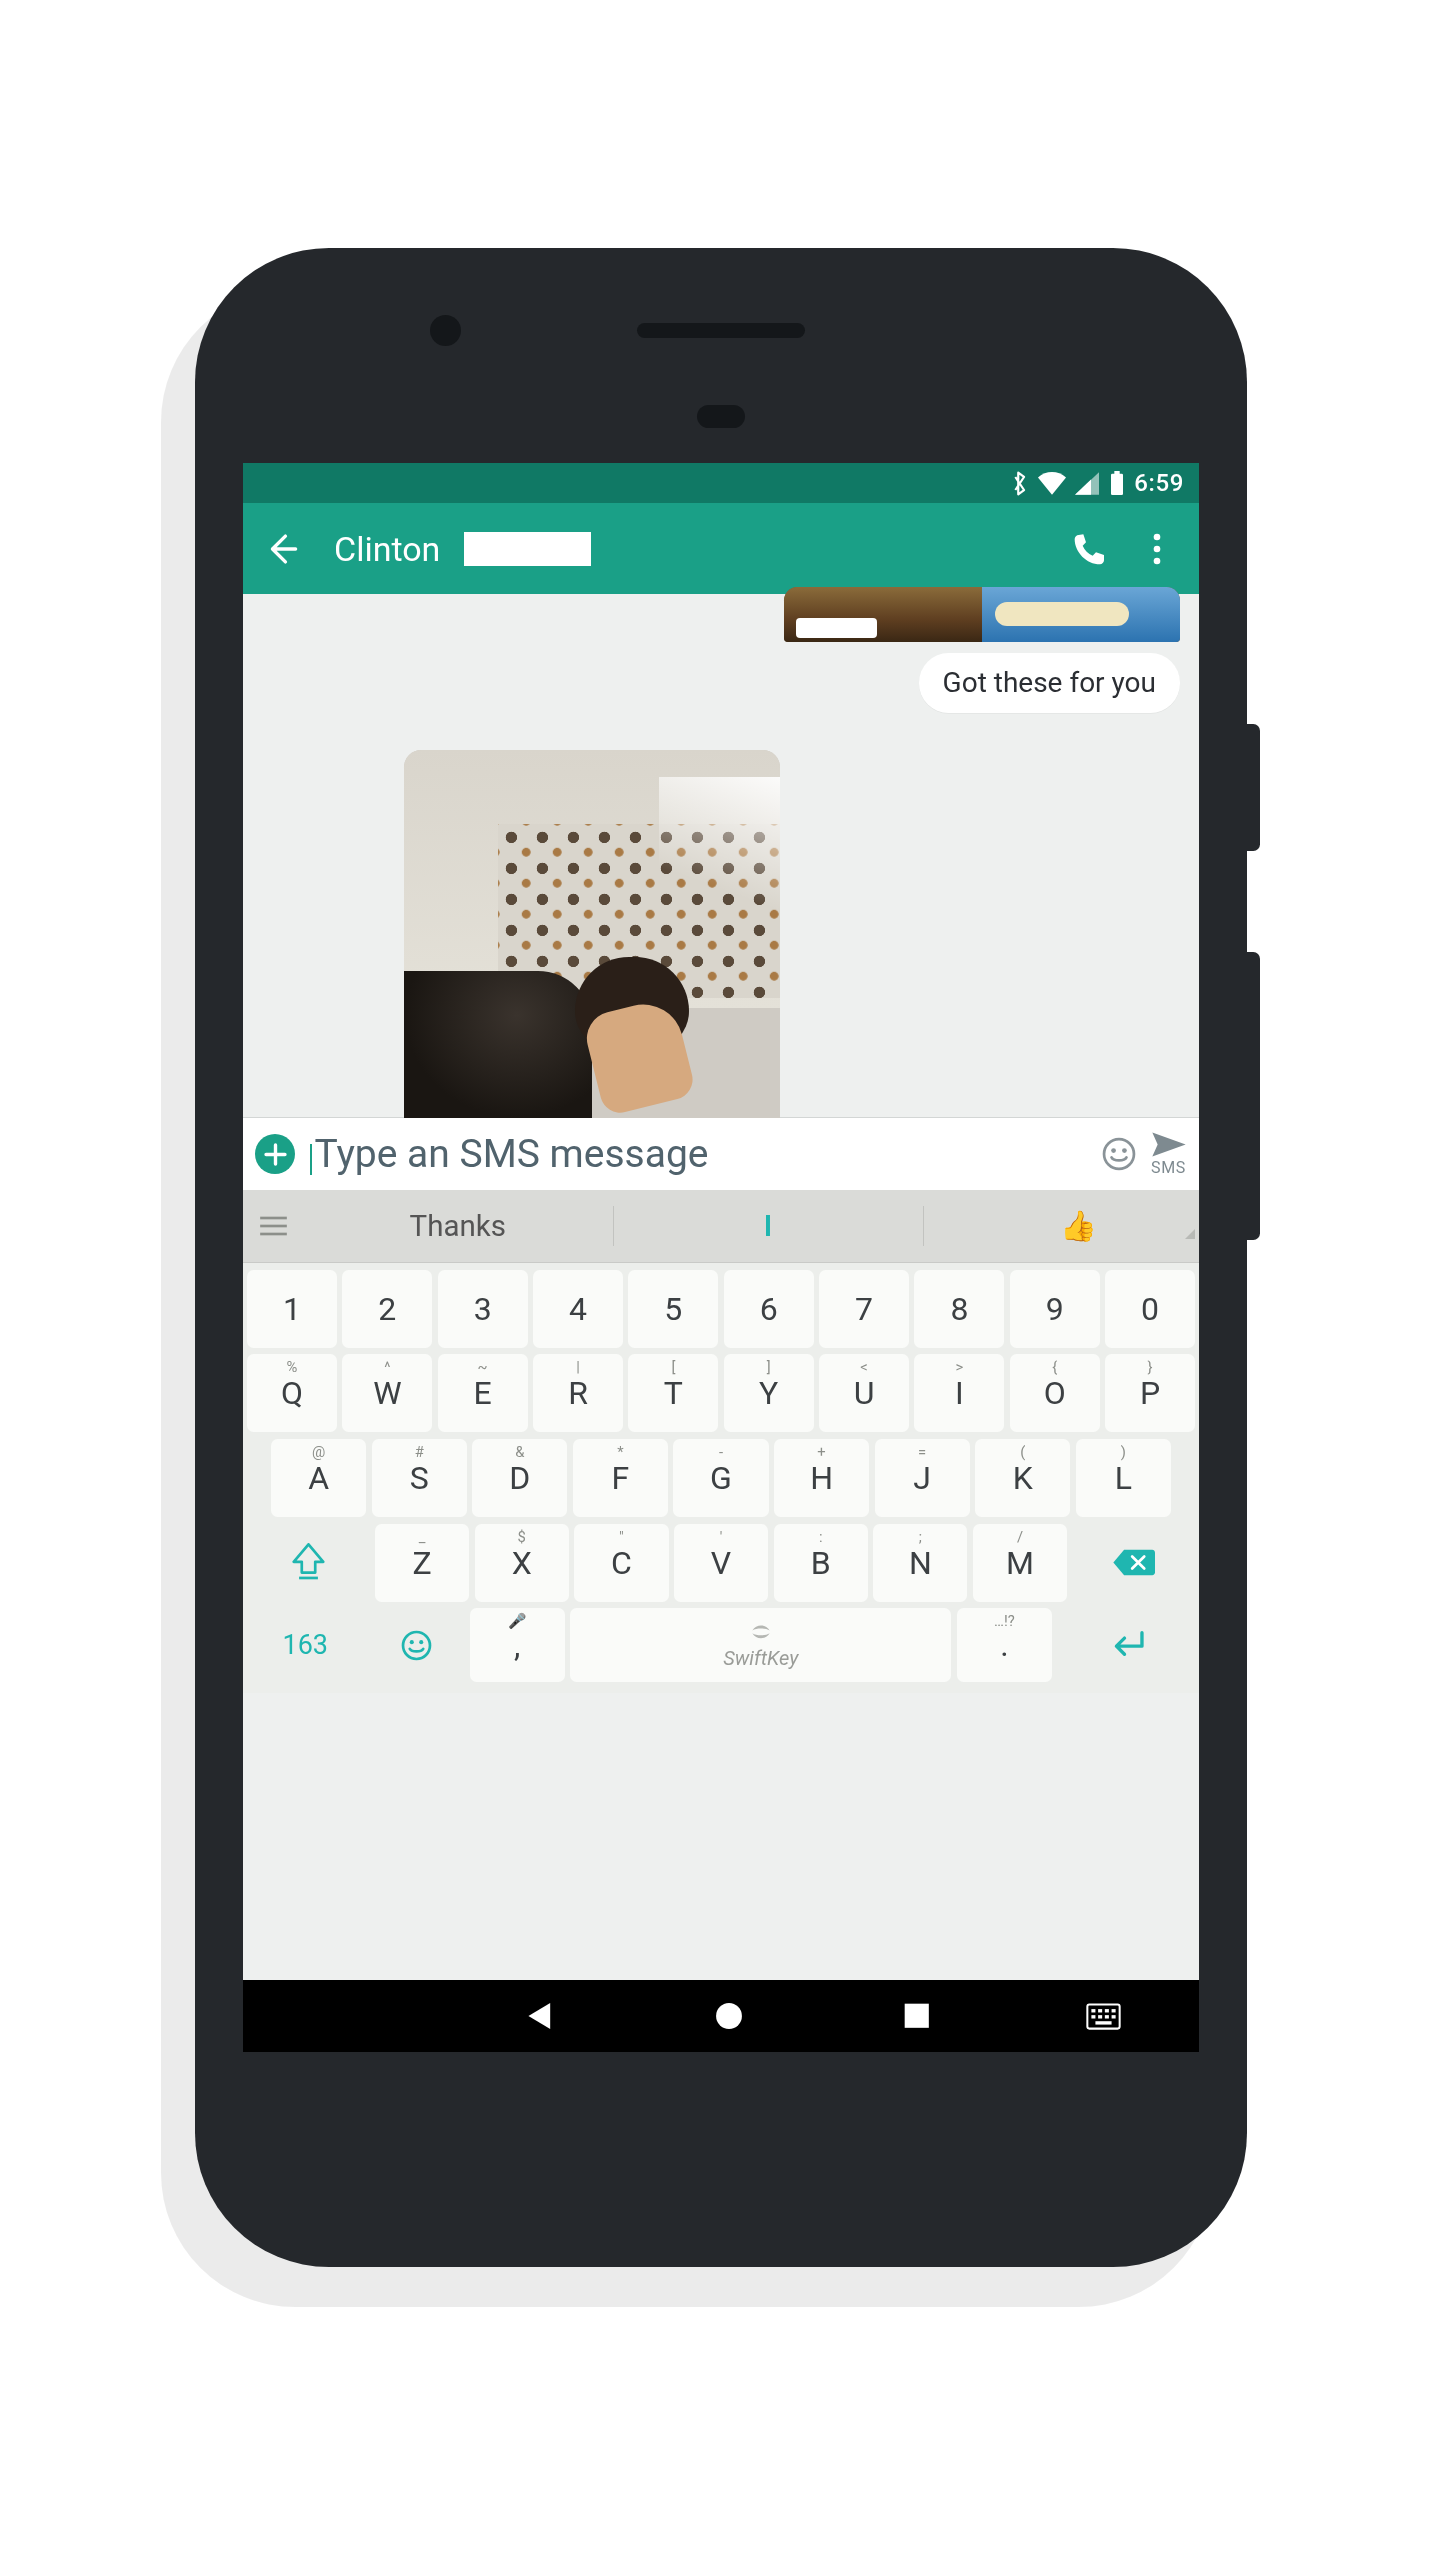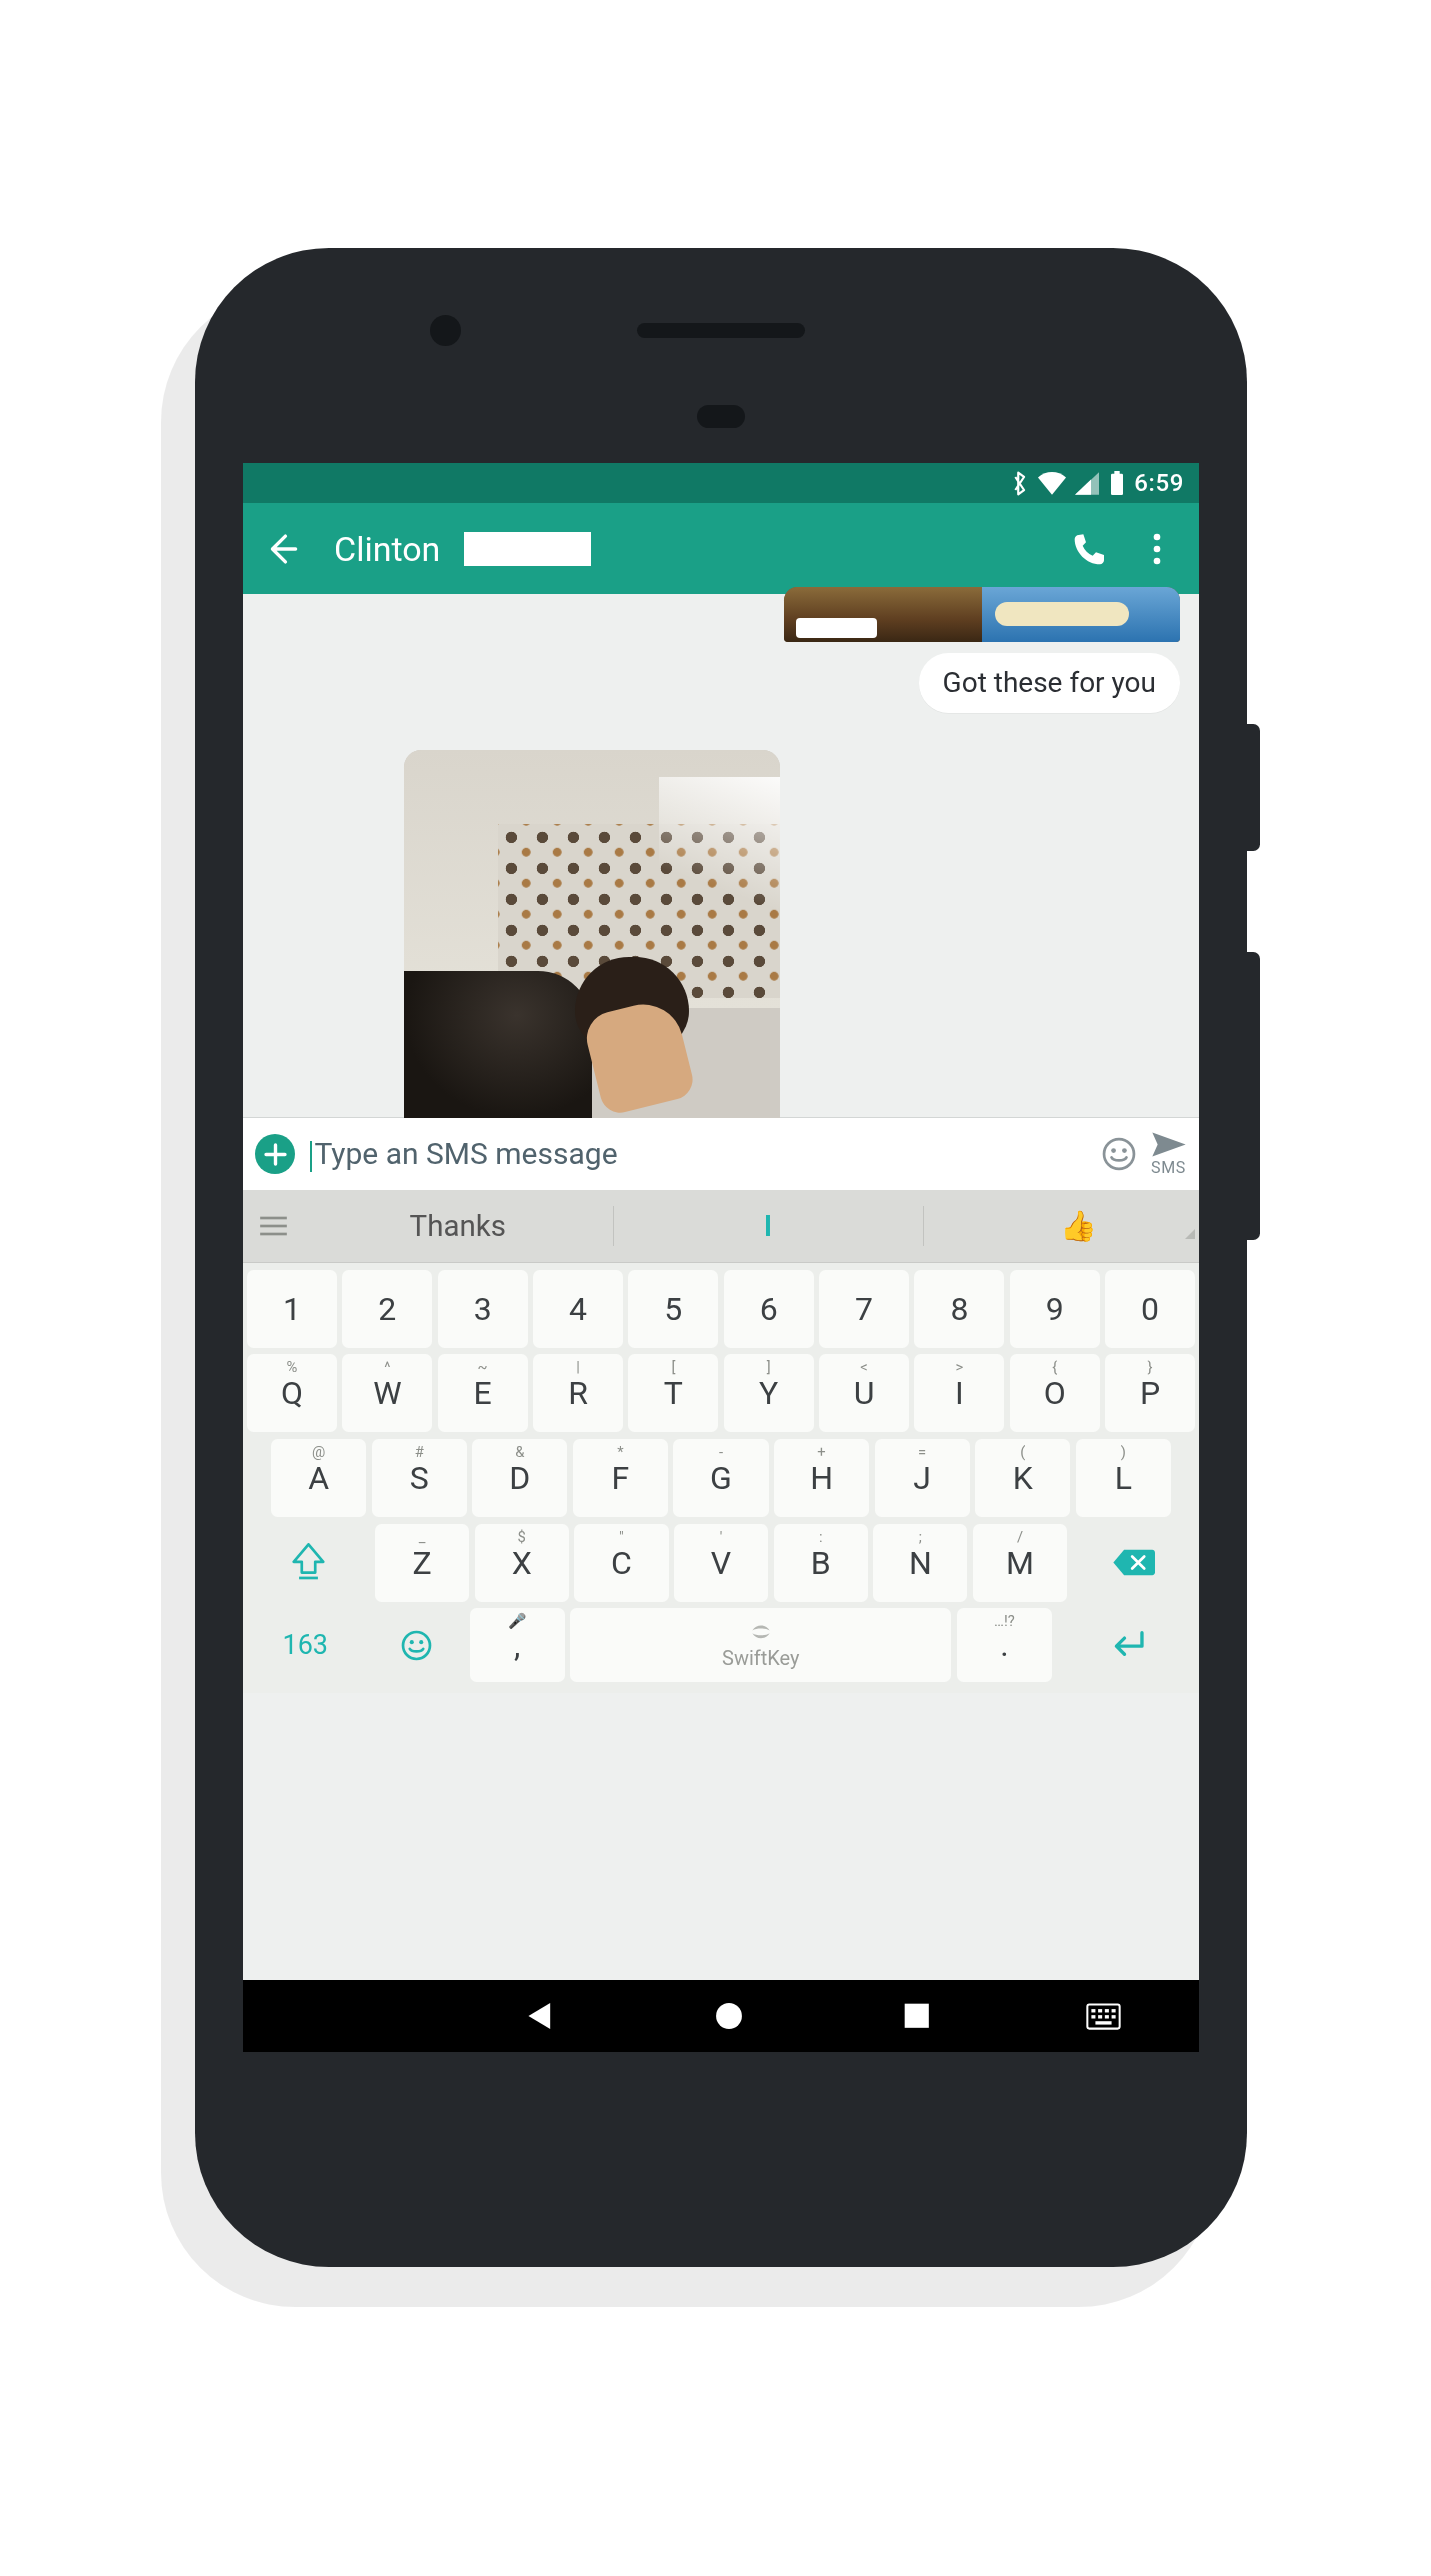--- a/index.html
+++ b/index.html
@@ -35,38 +35,38 @@
     #d9d5cc;}
   .chairback{position:absolute;left:0;bottom:0;width:50%;height:40%;background:radial-gradient(ellipse at 60% 30%,#3a332d 0%,#1a1612 70%);border-radius:0 54px 0 0;}
   .head{position:absolute;left:158px;bottom:0;width:154px;height:174px;}
   .hair{position:absolute;left:13.4px;top:13.4px;width:114px;height:94px;background:#2a1f18;border-radius:54px 54px 40px 40px;}
   .hand{position:absolute;left:29.5px;top:62px;width:94px;height:101px;background:#d6a97f;border-radius:27px 40px 20px 20px;transform:rotate(-14deg);}
   .light{position:absolute;right:0;top:27px;width:121px;height:148px;background:linear-gradient(200deg,rgba(255,255,255,0.9),rgba(255,255,255,0) 70%);}
   .composer{height:72px;background:#fff;display:flex;align-items:center;padding:0 12px;border-top:0.7px solid #d3d6d5;gap:14.8px;}
   .add-btn{width:40px;height:40px;border-radius:50%;background:#1aa087;display:flex;align-items:center;justify-content:center;}
   .msg-input{flex:1;font-size:29.5px;color:#51636d;border:none;outline:none;background:transparent;}
   .cursor{display:inline-block;width:2px;height:31px;background:#1aa087;margin-right:2.7px;vertical-align:middle;}
-  .ph{color:#51636d;font-size:30px;text-align:center;}
+  .ph{color:#51636d;font-size:39px;text-align:center;}
   .emoji-btn,.send-btn{display:flex;flex-direction:column;align-items:flex-start;justify-content:center;color:#7e8a90;}
   .send-lbl{font-size:16px;letter-spacing:0.7px;color:#7e8a90;}
   .suggest{height:72px;background:#dadbd8;display:flex;align-items:center;border-bottom:0.7px solid #c9cac7;gap:34px;}
   .sug-menu{width:60px;display:flex;align-items:center;justify-content:center;}
   .sug-item{flex:1;text-align:center;font-size:29.5px;color:#555;position:relative;}
   .sug-sep{width:0.7px;height:40px;background:#c2c3c0;}
   .sug-mid{color:#1fb6b0;font-weight:600;}
   .sug-corner{position:absolute;right:4px;bottom:4px;width:0;height:0;border-right:10.7px solid #b8bab6;border-top:10.7px solid transparent;}
   .keyboard{background:#eceeeb;padding:6.7px 4px 4px;}
   .krow{display:flex;gap:5.4px;margin-bottom:6.7px;}
   .key{flex:1;height:78px;background:#fafbf9;border-radius:6.7px;display:flex;flex-direction:column;align-items:center;justify-content:center;position:relative;font-size:32px;color:#3c4043;}
   .key .hint{position:absolute;top:4px;font-size:14.8px;color:#8c8f8a;}
   .krow.indent{padding:0 24px;}
   .key.system{background:transparent;color:#1fb6b0;}
   .key.shift svg,.key.bksp svg,.key.enter svg{display:block;}
   .krow.bottom .key{height:74px;}
-  .space{flex:3.6;display:flex;align-items:center;justify-content:center;color:#9a9c98;font-size:20px;gap:5.4px;}
+  .space{flex:3.6;display:flex;align-items:center;justify-content:center;color:#9a9c98;font-size:20px;gap:5.4px;font-style:italic;}
   .k123{font-size:27px;color:#1fb6b0;}
   .key.smile{flex:0.9;}
   .navbar{position:absolute;left:0;right:0;bottom:0;height:72px;background:#000;display:flex;align-items:center;justify-content:space-around;}
   .nav-spacer{width:47px;}
   svg{display:block;}
 </style>
 </head>
 <body>
 
 <div class="canvas">

